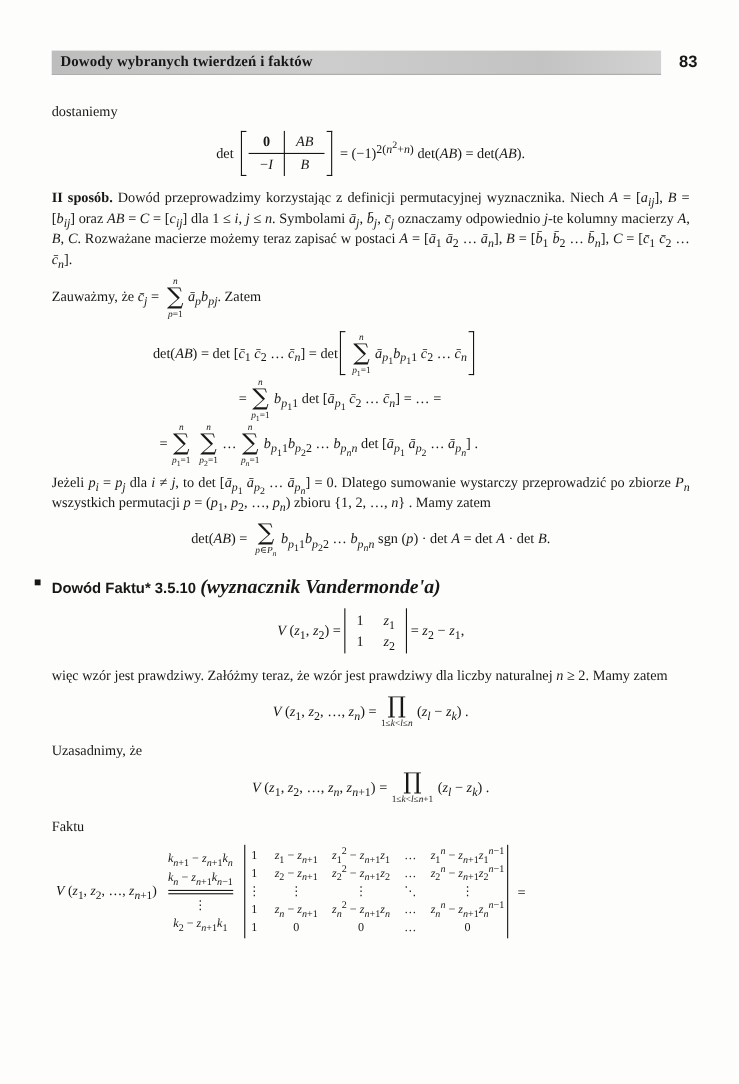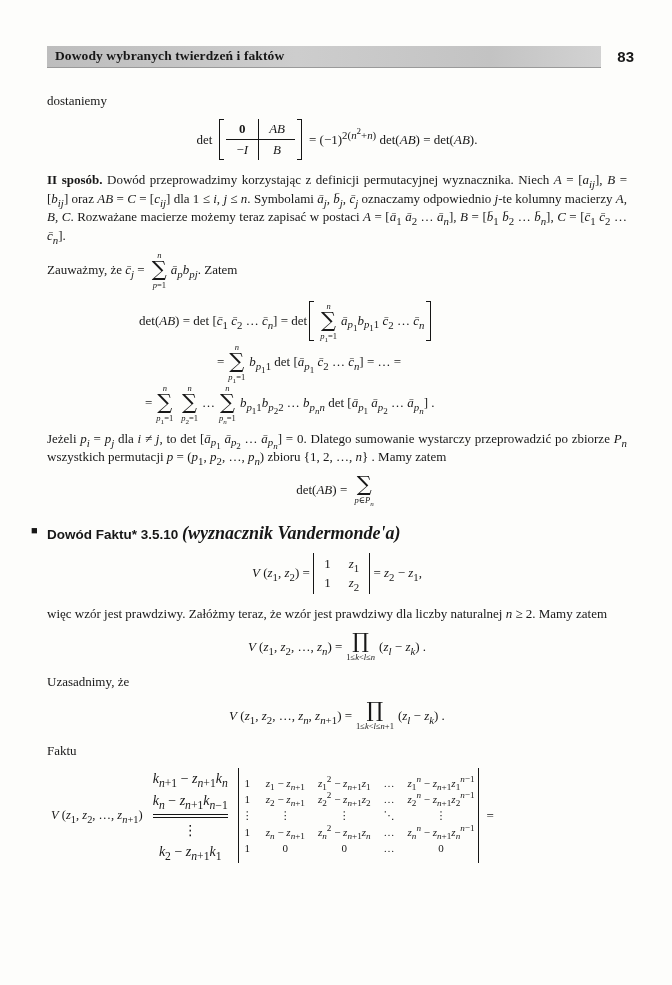--- a/index.html
+++ b/index.html
@@ -68,21 +68,21 @@
   
   .fact{position:relative;font-family:"Liberation Sans","DejaVu Sans",sans-serif;
         font-weight:bold;font-size:13.5px;margin:17px 0 7px;}
   .fact .marker{position:absolute;left:-16px;top:1px;font-size:11px;}
   .fact .sub{font-family:"Liberation Serif","DejaVu Serif",serif;
              font-weight:bold;font-style:italic;font-size:18px;}
 
   
   .eq7{display:flex;align-items:center;margin:8px 0 0 4px;font-size:11.5px;white-space:nowrap;}
   .e7lhs{font-size:12.5px;margin-right:2px;}
-  .anneq{display:flex;flex-direction:column;align-items:center;font-size:14px;line-height:1.55;margin:0 10px 0 8px;justify-content:flex-end;}
+  .anneq{display:flex;flex-direction:column;align-items:center;font-size:11px;line-height:1.55;margin:0 10px 0 8px;justify-content:flex-end;}
   .anneq .rule{align-self:stretch;height:4px;border-top:1px solid #151515;border-bottom:1px solid #151515;margin:2px 0;}
   .vmat{display:grid;grid-template-columns:repeat(5,auto);column-gap:13px;row-gap:4px;
         justify-items:center;align-items:center;padding:4px 3px;font-size:11px;}
   .e7eq{margin-left:8px;font-size:13px;}
 
   i{font-style:italic;}
   sub,sup{line-height:0;}
 </style>
 </head>
 <body>
@@ -169,20 +169,21 @@
     </div>
 
     <p class="para">Jeżeli <i>p</i><sub><i>i</i></sub> = <i>p</i><sub><i>j</i></sub> dla <i>i</i> ≠ <i>j</i>, to det [<i>ā</i><sub><i>p</i><sub>1</sub></sub> <i>ā</i><sub><i>p</i><sub>2</sub></sub> … <i>ā</i><sub><i>p</i><sub><i>n</i></sub></sub>] = 0. Dlatego sumowanie wystarczy przeprowadzić po zbiorze <i>P</i><sub><i>n</i></sub> wszystkich permutacji <i>p</i> = (<i>p</i><sub>1</sub>, <i>p</i><sub>2</sub>, …, <i>p</i><sub><i>n</i></sub>) zbioru {1, 2, …, <i>n</i>} . Mamy zatem</p>
 
     <div class="eqrow">
       <span>det(<i>AB</i>) =&nbsp;</span>
       <span class="bigop">
         <span class="o">∑</span>
         <span class="t"><i>p</i>∈<i>P</i><sub><i>n</i></sub></span>
       </span>
+      <span><i>b</i><sub><i>p</i><sub>1</sub>1</sub><i>b</i><sub><i>p</i><sub>2</sub>2</sub> … <i>b</i><sub><i>p</i><sub><i>n</i></sub><i>n</i></sub> sgn (<i>p</i>) · det <i>A</i> = det <i>A</i> · det <i>B</i>.</span>
     </div>
 
     <div class="fact">
       <span class="marker">■</span>
       <span>Dowód Faktu* 3.5.10</span>
       <span class="sub">(wyznacznik Vandermonde'a)</span>
     </div>
 
 
     <div class="eqrow">

